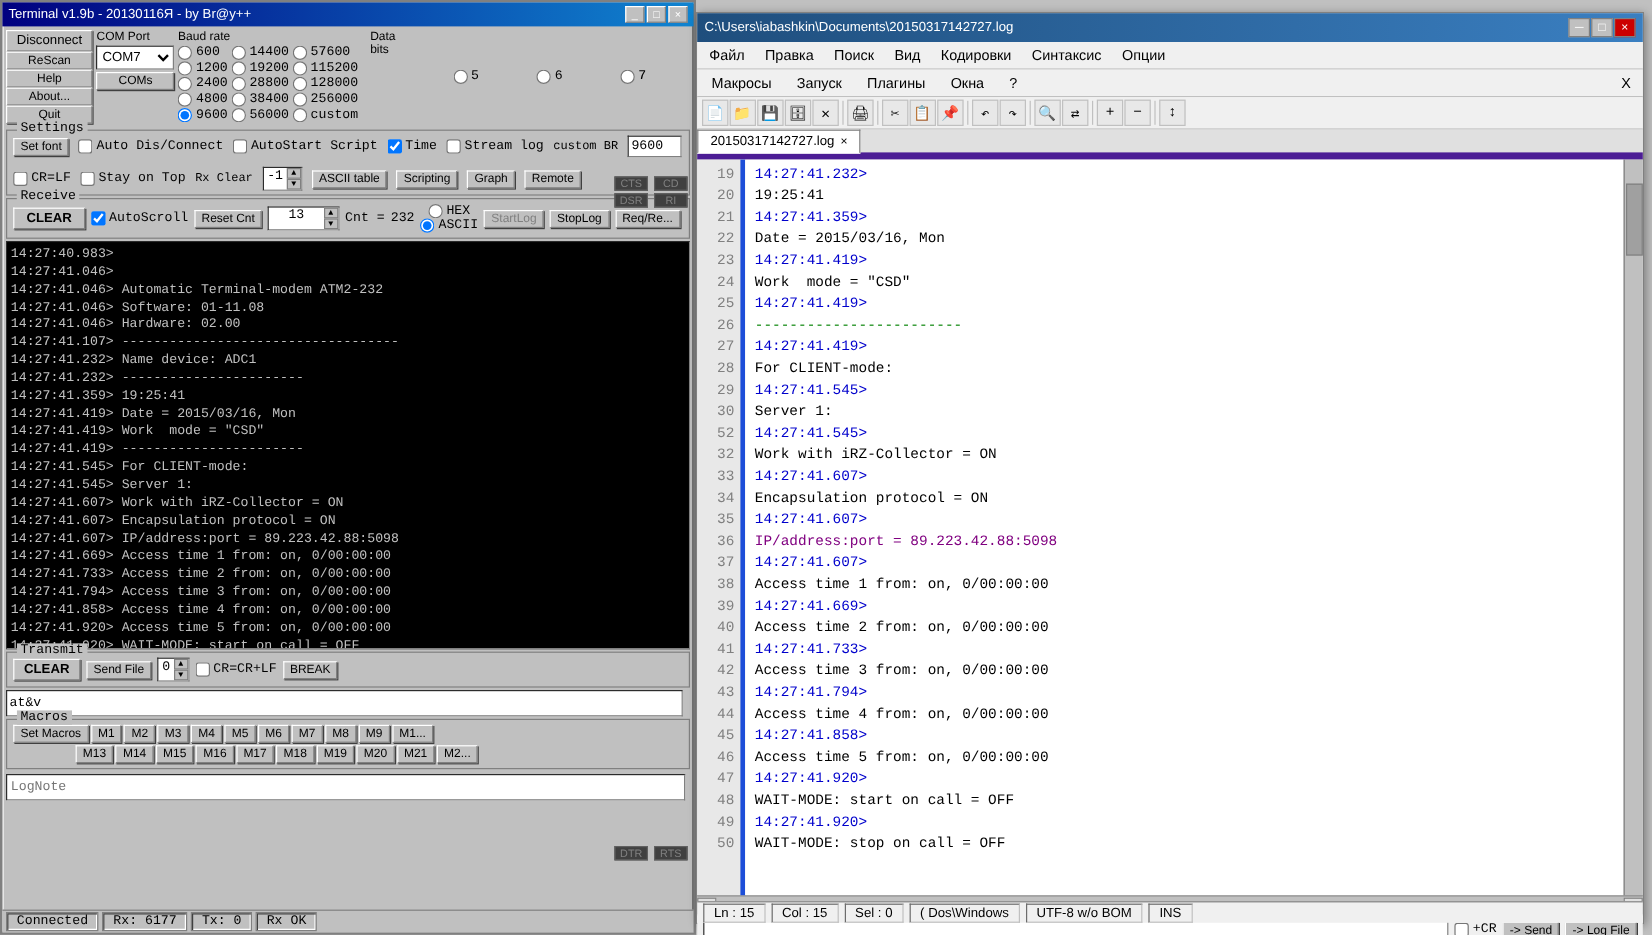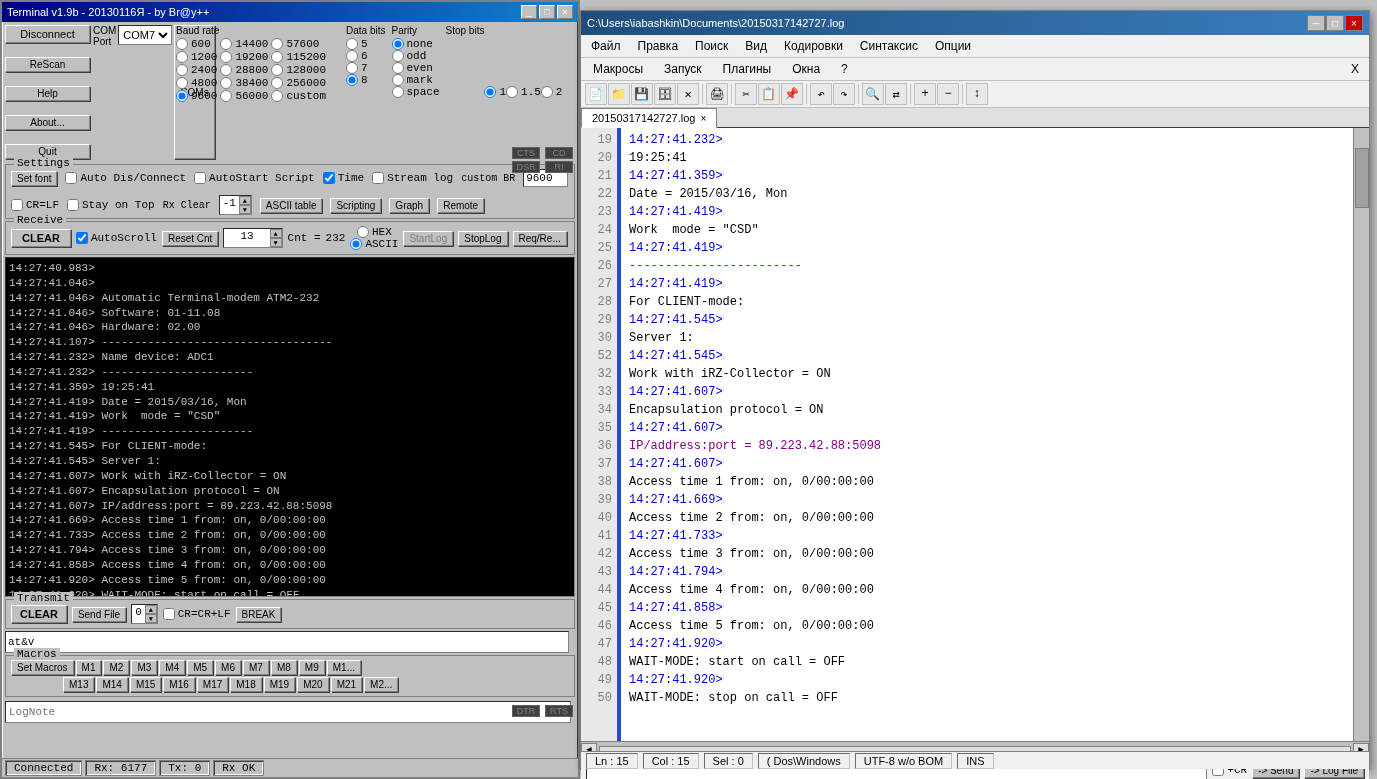--- a/index.html
+++ b/index.html
@@ -198,21 +198,21 @@
       border: 1px solid #c0c0c0;
       display: flex; align-items: center; justify-content: center;
       cursor: pointer;
       font-size: 12px;
     }
     .npp-tool-sep { width: 1px; height: 20px; background: #c0c0c0; margin: 0 2px; }
 
     .npp-tabs {
       background: #e0e0e0;
       display: flex;
-      border-bottom: 1px solid #4c1d95;
+      border-bottom: 6px solid #4c1d95;
     }
     .npp-tab {
       padding: 3px 10px;
       background: #d0d0d0;
       border: 1px solid #808080;
       border-bottom: none;
       font-size: 11px;
       font-family: Arial;
       cursor: pointer;
       display: flex;
@@ -302,29 +302,29 @@
     <div class="win-titlebar-btns">
       <div class="win-btn">_</div>
       <div class="win-btn">□</div>
       <div class="win-btn">×</div>
     </div>
   </div>
 
   
   <div class="top-controls">
 
-    <div style="display:flex;flex-direction:column;gap:14px;width:85px;">
+    <div style="display:flex;flex-direction:column;gap:0;width:85px;">
       <button class="btn">Disconnect</button>
       <button class="btn btn-small">ReScan</button>
       <button class="btn btn-small">Help</button>
       <button class="btn btn-small">About...</button>
       <button class="btn btn-small">Quit</button>
     </div>
 
-    <div style="display:flex;flex-direction:row;gap:2px;width:80px;">
+    <div style="display:flex;flex-direction:column;gap:2px;width:80px;">
       <div style="font-size:10px;font-family:Arial;">COM Port</div>
       <select style="width:65px;">
         <option>COM7</option>
       </select>
       <button class="btn btn-small">COMs</button>
     </div>
 
     <div style="display:flex;flex-direction:column;">
       <div style="font-size:10px;font-family:Arial;margin-bottom:2px;">Baud rate</div>
       <div style="display:flex;gap:3px;">
@@ -345,21 +345,21 @@
         <div style="display:flex;flex-direction:column;gap:1px;">
           <label class="radio-row"><input type="radio" name="baud" style=""> 57600</label>
           <label class="radio-row"><input type="radio" name="baud" style=""> 115200</label>
           <label class="radio-row"><input type="radio" name="baud" style=""> 128000</label>
           <label class="radio-row"><input type="radio" name="baud" style=""> 256000</label>
           <label class="radio-row"><input type="radio" name="baud" style=""> custom</label>
         </div>
       </div>
     </div>
 
-    <div style="display:flex;flex-direction:column;margin-left:17px;">
+    <div style="display:flex;flex-direction:row;margin-left:7px;gap:48px;">
       <div style="font-size:10px;font-family:Arial;margin-bottom:2px;">Data bits</div>
       <label class="radio-row"><input type="radio" name="data" style=""> 5</label>
       <label class="radio-row"><input type="radio" name="data" style=""> 6</label>
       <label class="radio-row"><input type="radio" name="data" style=""> 7</label>
       <label class="radio-row"><input type="radio" name="data" checked="" style=""> 8</label>
     </div>
 
     <div style="display:flex;flex-direction:column;margin-left:3px;">
       <div style="font-size:10px;font-family:Arial;margin-bottom:2px;">Parity</div>
       <label class="radio-row"><input type="radio" name="parity" checked="" style=""> none</label>

